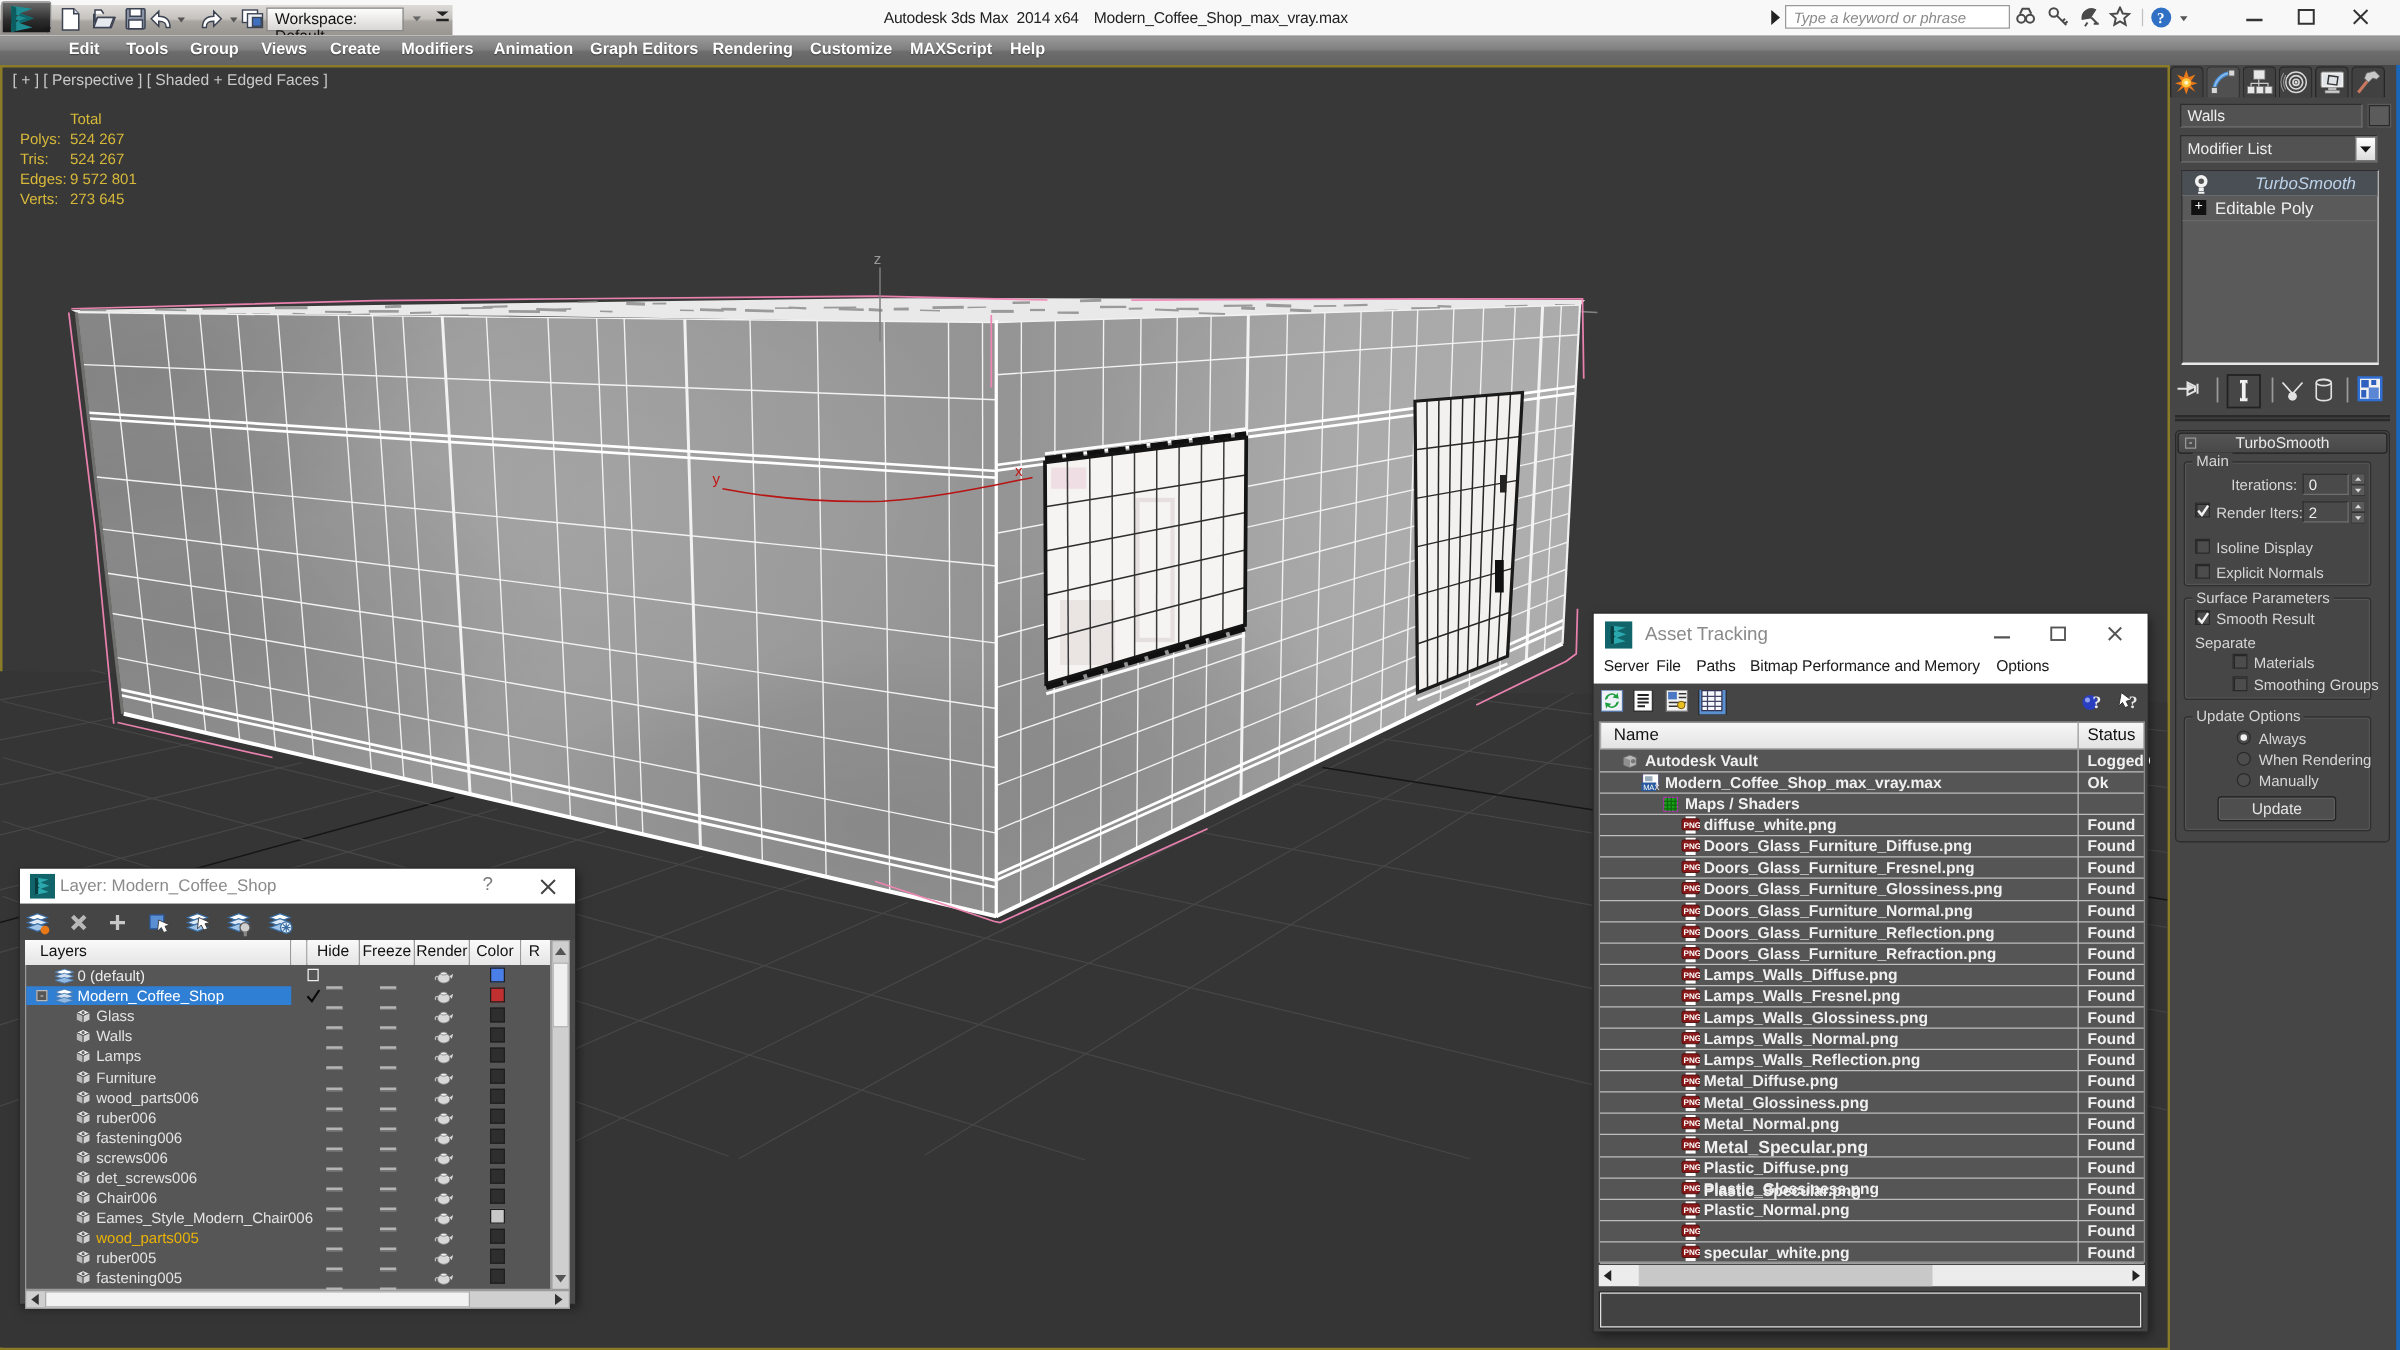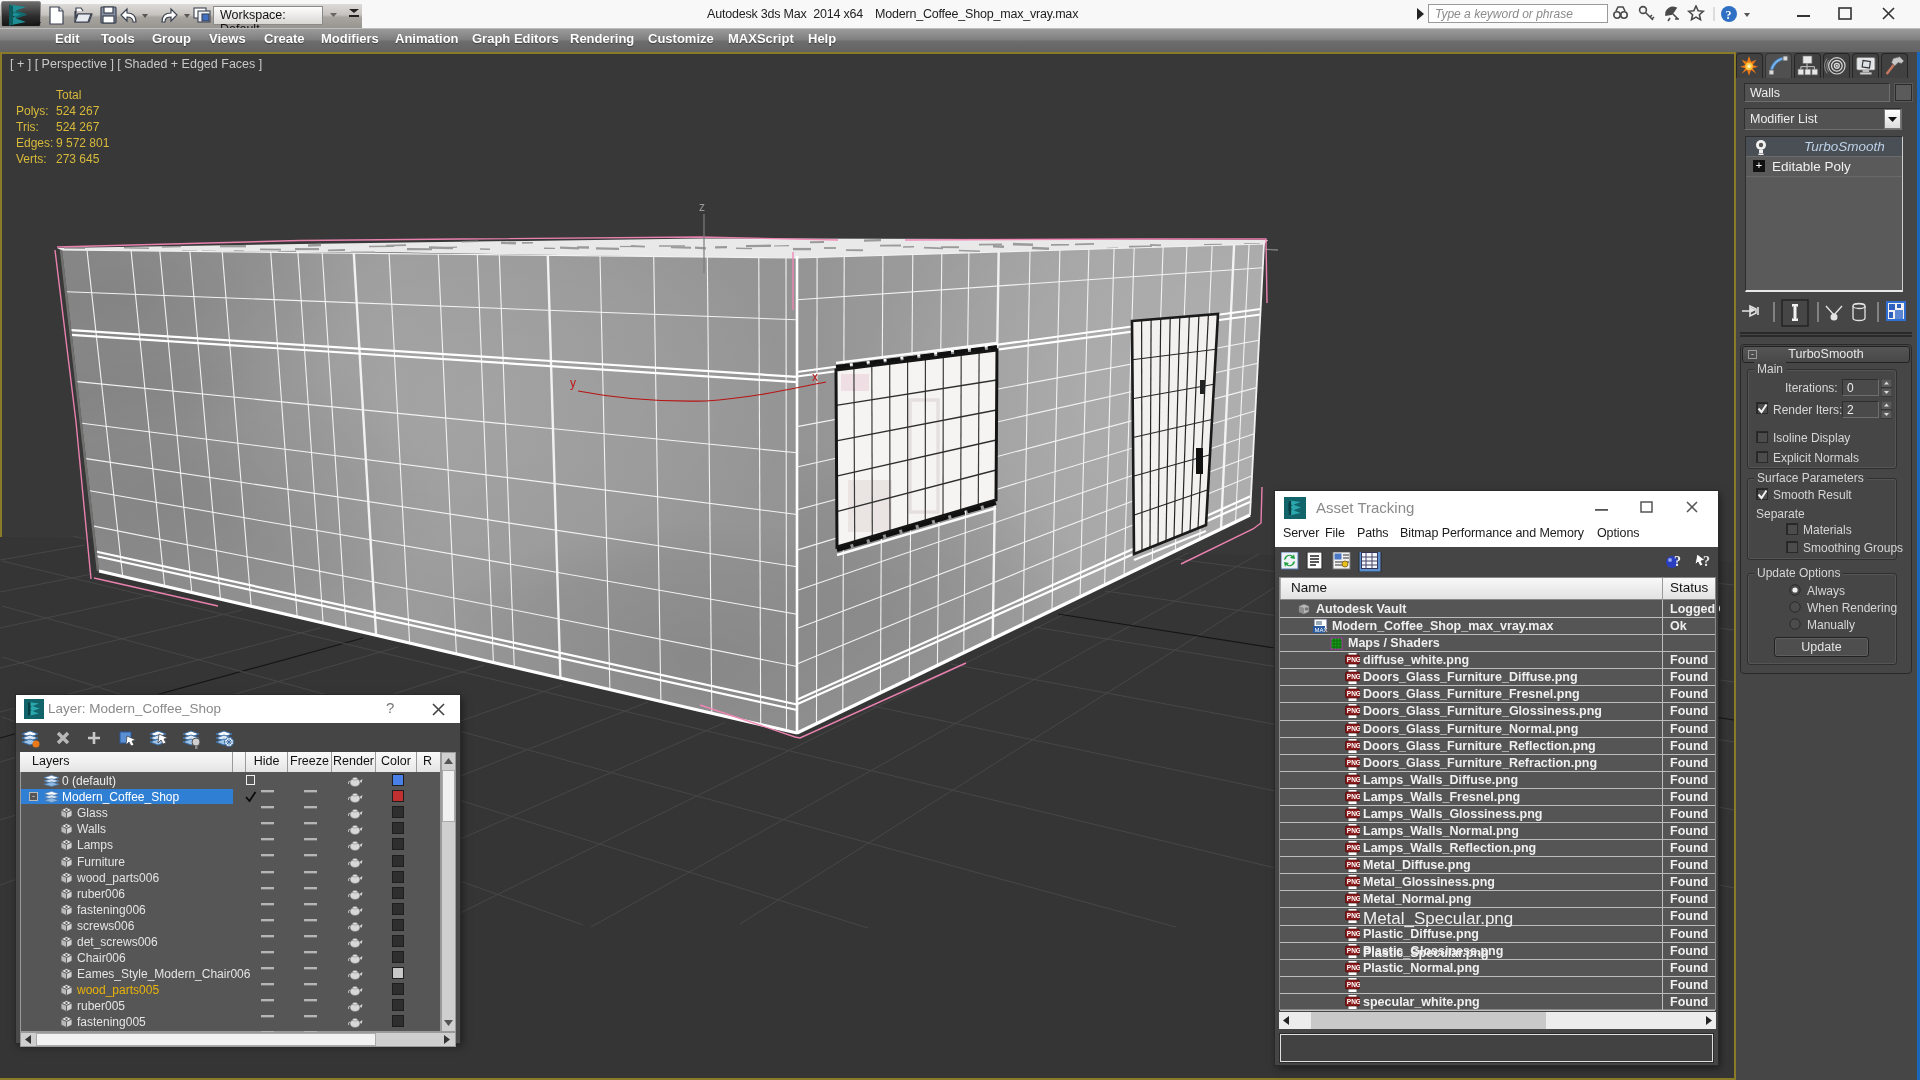--- a/index.html
+++ b/index.html
@@ -1083,21 +1083,21 @@
     <text x="1.8" y="9" font-size="6.5" font-weight="bold" fill="#fff" font-family="Liberation Sans,sans-serif">PNG</text>
   </svg>
 <div class="abs" style="left:1363px;top:892px;color:#f0f0f0;font-size:12.5px;font-weight:bold;white-space:nowrap;width:298px;overflow:hidden">Metal_Normal.png</div>
 <div class="abs" style="left:1670px;top:892px;color:#f0f0f0;font-size:12.5px;font-weight:bold;white-space:nowrap;width:50px;overflow:hidden">Found</div>
 <div class="abs" style="left:1280px;top:925px;width:435px;height:1px;background:#bdbdbd"></div>
 <svg class="ico" style="left:1345px;top:909px" width="15" height="14" viewBox="0 0 15 14">
     <rect x="3.5" y="0" width="8" height="14" fill="#fff"></rect>
     <rect x="0.5" y="2" width="14" height="9" rx="1.5" fill="#8a1a1a" stroke="#4a0a0a" stroke-width="0.7"></rect>
     <text x="1.8" y="9" font-size="6.5" font-weight="bold" fill="#fff" font-family="Liberation Sans,sans-serif">PNG</text>
   </svg>
-<div class="abs" style="left:1363px;top:909px;color:#f0f0f0;font-size:17px;font-weight:normal;white-space:nowrap;width:352px;overflow:hidden">Metal_Specular.png</div>
+<div class="abs" style="left:1363px;top:909px;color:#f0f0f0;font-size:14px;font-weight:bold;white-space:nowrap;width:352px;overflow:hidden">Metal_Specular.png</div>
 <div class="abs" style="left:1670px;top:909px;color:#f0f0f0;font-size:12.5px;font-weight:bold;white-space:nowrap;width:50px;overflow:hidden">Found</div>
 <div class="abs" style="left:1280px;top:942px;width:435px;height:1px;background:#bdbdbd"></div>
 <svg class="ico" style="left:1345px;top:927px" width="15" height="14" viewBox="0 0 15 14">
     <rect x="3.5" y="0" width="8" height="14" fill="#fff"></rect>
     <rect x="0.5" y="2" width="14" height="9" rx="1.5" fill="#8a1a1a" stroke="#4a0a0a" stroke-width="0.7"></rect>
     <text x="1.8" y="9" font-size="6.5" font-weight="bold" fill="#fff" font-family="Liberation Sans,sans-serif">PNG</text>
   </svg>
 <div class="abs" style="left:1363px;top:927px;color:#f0f0f0;font-size:12.5px;font-weight:bold;white-space:nowrap;width:298px;overflow:hidden">Plastic_Diffuse.png</div>
 <div class="abs" style="left:1670px;top:927px;color:#f0f0f0;font-size:12.5px;font-weight:bold;white-space:nowrap;width:50px;overflow:hidden">Found</div>
 <div class="abs" style="left:1280px;top:959px;width:435px;height:1px;background:#bdbdbd"></div>

